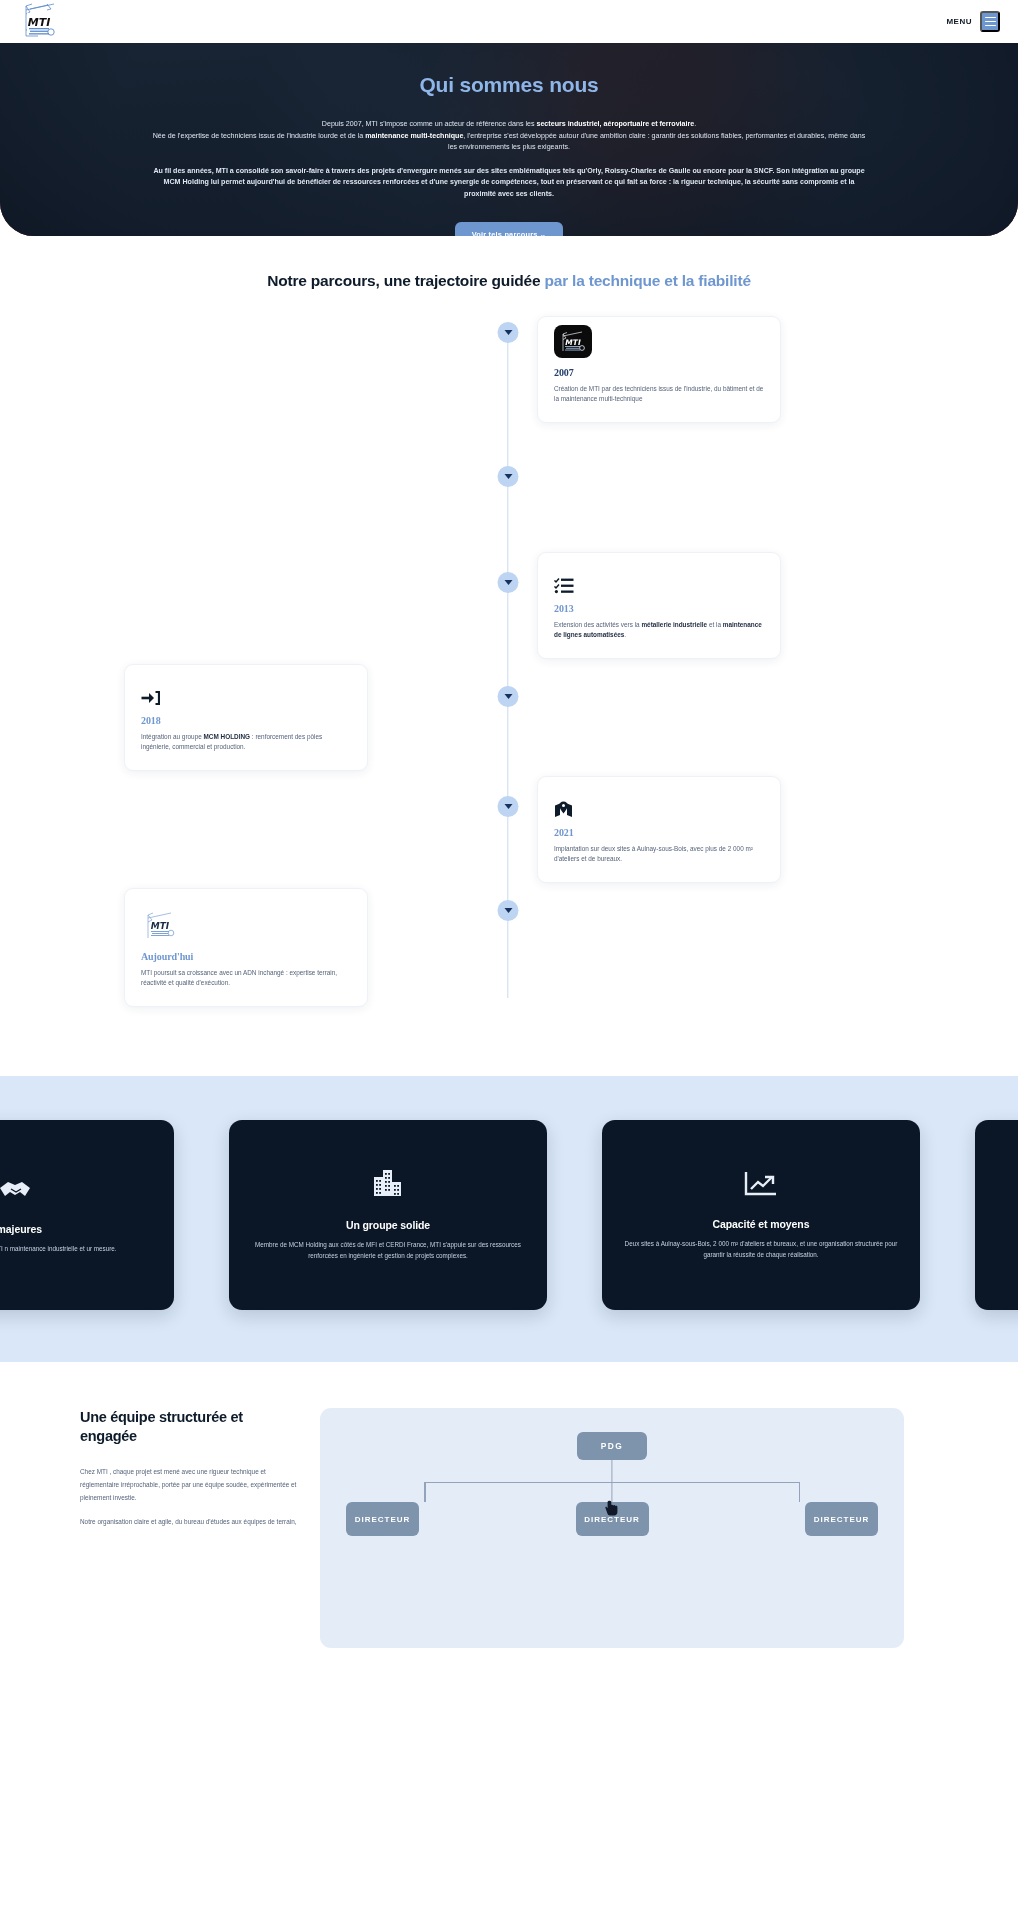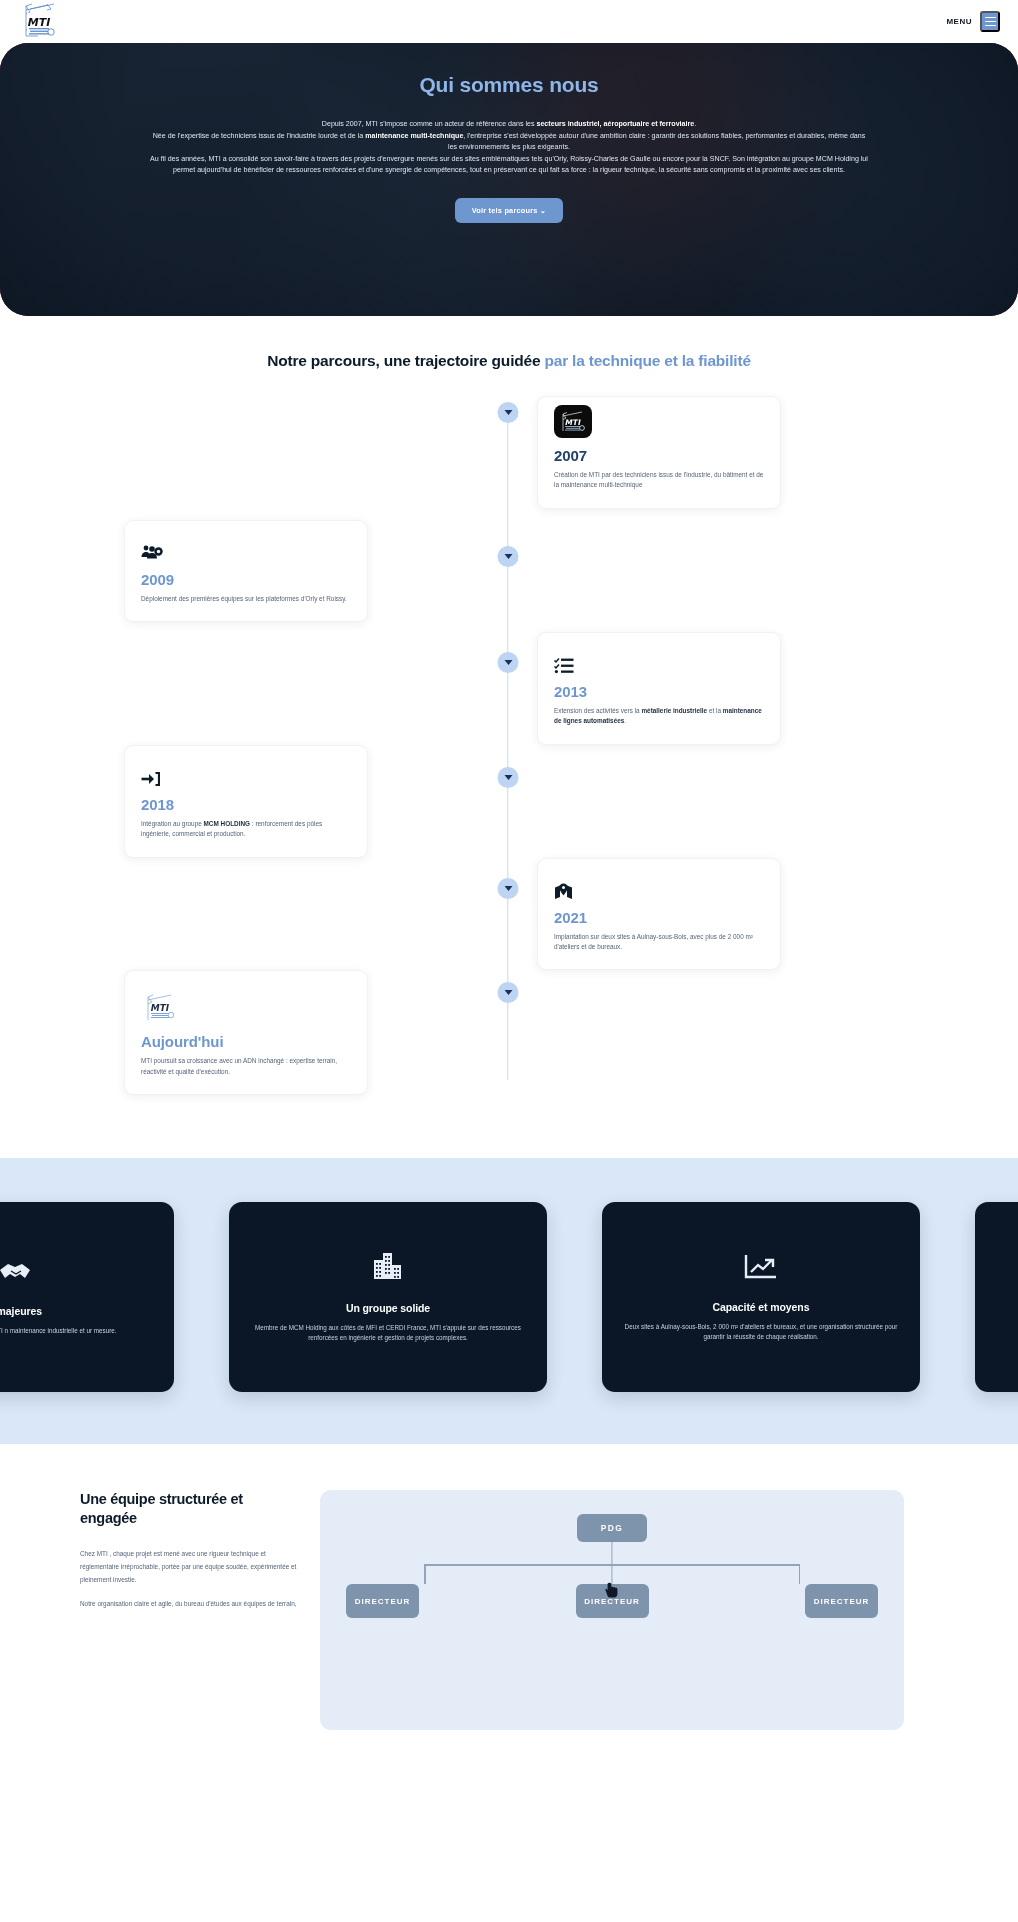--- a/index.html
+++ b/index.html
@@ -25,24 +25,23 @@
   }
   .burger{
     width:20px;height:21px;background:#6f97cf;border-radius:3px;
     display:flex;flex-direction:column;justify-content:center;
     align-items:center;gap:2.5px;cursor:pointer;
   }
   .burger span{display:block;width:11px;height:1.6px;background:#fff;border-radius:1px;}
 
   
   .hero{
-    position:relative;width:1018px;height:273px;overflow:hidden;
+    position:relative;width:1018px;height:193px;overflow:hidden;
     border-bottom-left-radius:34px;border-bottom-right-radius:34px;
     background:#b91c1c;
-    border-radius:28px;
   }
   .hero-bg{
     position:absolute;inset:0;
     background:
       radial-gradient(circle at 22% 42%, rgba(70,92,120,.55) 0 14%, rgba(18,28,42,0) 46%),
       radial-gradient(circle at 63% 30%, rgba(122,66,58,.45) 0 9%, rgba(18,28,42,0) 34%),
       radial-gradient(circle at 47% 72%, rgba(96,120,150,.45) 0 12%, rgba(12,20,32,0) 44%),
       radial-gradient(circle at 78% 57%, rgba(80,104,136,.34) 0 10%, rgba(12,20,32,0) 38%),
       radial-gradient(circle at 90% 82%, rgba(60,84,112,.30) 0 8%, rgba(12,20,32,0) 32%),
       linear-gradient(160deg,#16222f 0%,#101a27 42%,#0b1420 100%);
@@ -52,21 +51,21 @@
   .hero-inner{position:relative;z-index:3;text-align:center;padding-top:30px;}
   .hero-title{
     font-size:21px;font-weight:800;color:#8fb6e8;letter-spacing:-.2px;
     margin-bottom:22px;
   }
   .hero-para{
     color:#dfe7f2;font-size:7.1px;line-height:11.6px;max-width:720px;
     margin:0 auto;font-weight:400;
   }
   .hero-para b{font-weight:700;color:#ffffff;}
-  .hero-para.second{}
+  .hero-para.second{margin-top:12px;font-weight:bold;}
   .hero-cta-wrap{margin-top:21px;}
   .hero-cta{
     display:inline-block;background:#6f97cf;color:#fff;border:none;
     border-radius:6px;padding:8px 17px;font-size:7.4px;font-weight:700;
     letter-spacing:.2px;cursor:pointer;font-family:inherit;
   }
 
   
   .timeline-section{padding:36px 0 60px;background:#fff;}
   .section-title{
@@ -82,21 +81,21 @@
   .tl-row{position:relative;display:flex;align-items:flex-start;min-height:112px;}
   .tl-col{width:508px;}
   .tl-col.left{padding-right:140px;display:flex;justify-content:flex-end;}
   .tl-col.right{padding-left:29px;display:flex;justify-content:flex-start;}
   .tl-card{
     width:244px;background:#fff;border:1px solid #eef2f8;border-radius:9px;
     box-shadow:0 2px 10px rgba(17,38,72,.07);padding:15px 16px 17px;
   }
   .tl-icon{height:26px;margin-bottom:9px;display:flex;align-items:flex-end;}
   .tl-year{
-    font-size:15px;font-weight:800;color:#6f97cf;margin-bottom:6px;letter-spacing:-.1px;
+    font-size:10px;font-weight:800;color:#6f97cf;margin-bottom:6px;letter-spacing:-.1px;font-family:Liberation Serif, serif;
   }
   .tl-year.dark{color:#24406b;}
   .tl-desc{font-size:6.4px;line-height:10.4px;color:#55637a;}
   .tl-desc b{font-weight:700;color:#1d2b40;}
   .tl-dot{
     position:absolute;left:508px;transform:translateX(-50%);
     width:21px;height:21px;border-radius:50%;background:#bdd5f2;
     display:flex;align-items:center;justify-content:center;z-index:3;
   }
   .tl-dot i{
@@ -238,36 +237,20 @@
               </svg>
             </span>
           </div>
           <div class="tl-year dark">2007</div>
           <div class="tl-desc">Création de MTI par des techniciens issus de l'industrie, du bâtiment et de la maintenance multi-technique</div>
         </div>
       </div>
     </div>
 
     <div class="tl-row">
-      <div class="tl-col left">
-        <div class="tl-card">
-          <div class="tl-icon">
-            <svg width="22" height="18" viewBox="0 0 22 18">
-              <circle cx="5" cy="4" r="2.4" fill="#0d1b2a"></circle>
-              <path d="M0.5 13 C0.5 9.6 2.7 8 5 8 C7.3 8 9.5 9.6 9.5 13 Z" fill="#0d1b2a"></path>
-              <circle cx="11" cy="5" r="2.8" fill="#0d1b2a"></circle>
-              <path d="M6 14.5 C6 10.6 8.4 9 11 9 C13.6 9 16 10.6 16 14.5 Z" fill="#0d1b2a"></path>
-              <circle cx="17.5" cy="7.5" r="4.2" fill="#0d1b2a"></circle>
-              <circle cx="17.5" cy="7.5" r="1.7" fill="#ffffff"></circle>
-            </svg>
-          </div>
-          <div class="tl-year">2009</div>
-          <div class="tl-desc">Déploiement des premières équipes sur les plateformes d'Orly et Roissy.</div>
-        </div>
-      </div>
       <div class="tl-dot" style="top:26px;">
           <i></i>
         </div>
       <div class="tl-col right"></div>
     </div>
 
     <div class="tl-row">
       <div class="tl-col left"></div>
       <div class="tl-dot" style="top:20px;">
           <i></i>

